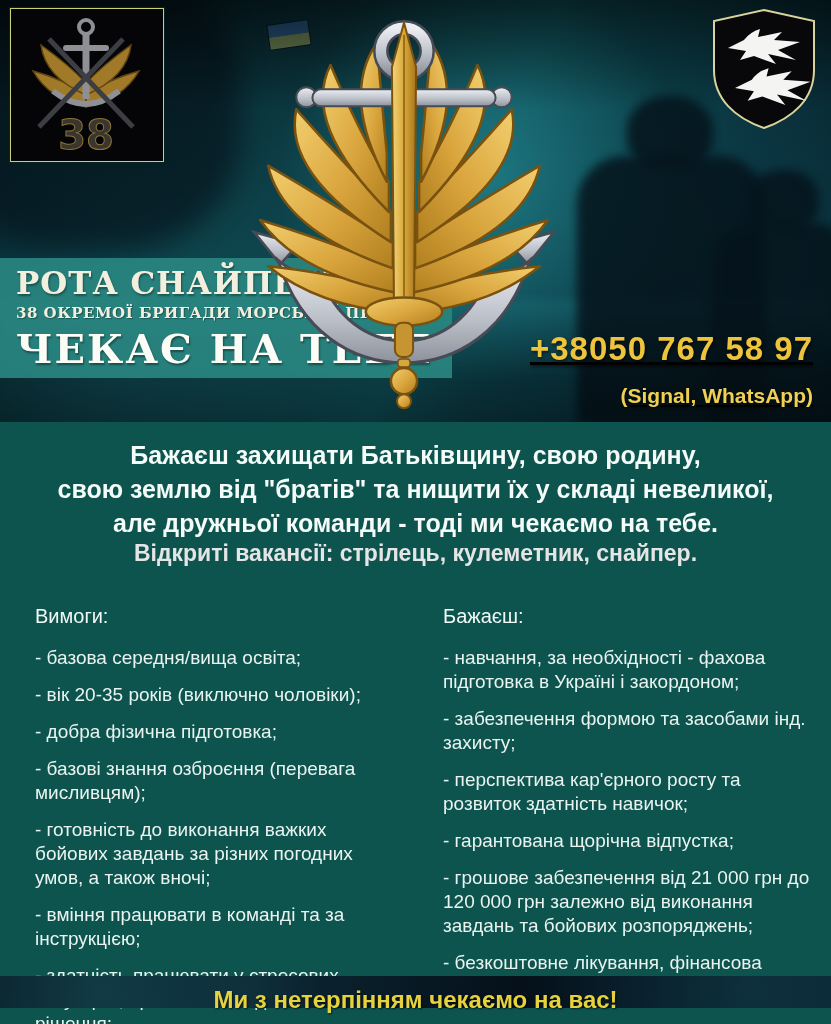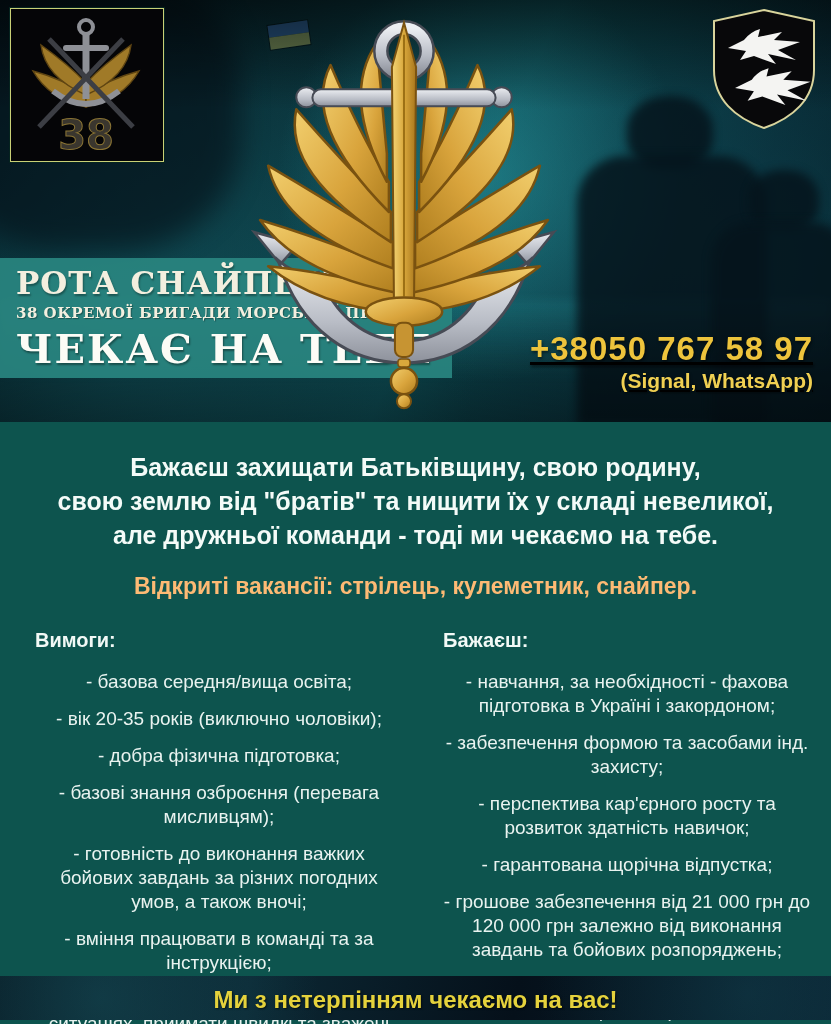--- a/index.html
+++ b/index.html
@@ -52,37 +52,37 @@
       text-shadow:1px 2px 2px rgba(0,0,0,.35);}
   .tb-line2{font-size:15px;font-weight:bold;letter-spacing:.5px;margin-top:4px;
       text-shadow:1px 1px 1px rgba(0,0,0,.35);}
   .tb-line3{font-size:40px;font-weight:bold;letter-spacing:2px;margin-top:3px;color:#fcfcf6;
       text-shadow:1px 2px 2px rgba(0,0,0,.4);}
 
   
   .contact{position:absolute;right:18px;top:330px;text-align:right;z-index:2;text-decoration:underline;}
   .phone{font-size:33px;font-weight:bold;color:#eec43c;letter-spacing:1px;
       text-shadow:1px 2px 3px rgba(0,0,0,.5);}
-  .phone-note{font-size:21px;font-weight:bold;color:#f0d052;margin-top:1px;
+  .phone-note{font-size:21px;font-weight:bold;color:#f0d052;margin-top:16px;
       text-shadow:1px 1px 2px rgba(0,0,0,.5);}
 
   
   .info{position:absolute;top:422px;left:0;width:831px;height:554px;background:#0d544e;
       color:#f2f9f6;box-sizing:border-box;}
-  .intro{padding-top:28px;text-align:center;font-size:25px;font-weight:bold;line-height:34px;
+  .intro{padding-top:16px;text-align:center;font-size:25px;font-weight:bold;line-height:34px;
       color:#f4fbf8;}
-  .vacancies{text-align:center;font-size:23px;font-weight:bold;color:#fdba74;margin-top:21px;}
+  .vacancies{text-align:center;font-size:23px;font-weight:bold;color:#e5e5e5;margin-top:0;}
   .columns{display:flex;margin-top:25px;padding:0 20px 0 35px;gap:40px;}
   .col{flex:1;}
-  .col-title{font-size:20px;font-weight:bold;margin:4px 0 18px 0;color:#f2f9f6;}
+  .col-title{font-size:20px;font-weight:normal;margin:13px 0 18px 0;color:#f2f9f6;}
   .col ul{list-style:none;margin:0;padding:0;font-size:19px;line-height:24px;color:#e9f3f0;}
-  .col li{margin-bottom:13px;text-align:center;}
-
-  
-  .footer{position:absolute;left:0;top:976px;width:831px;height:44px;
+  .col li{margin-bottom:13px;}
+
+  
+  .footer{position:absolute;left:0;top:976px;width:831px;height:32px;
       background:
         radial-gradient(circle at 12% 50%, rgba(30,110,120,.35) 0%, rgba(30,110,120,0) 30%),
         radial-gradient(circle at 90% 40%, rgba(25,90,105,.3) 0%, rgba(25,90,105,0) 28%),
         linear-gradient(100deg,#081822 0%,#0c2834 30%,#05101a 62%,#0a2230 100%);
       text-align:center;}
   .footer-text{font-size:24px;font-weight:bold;color:#e5d23c;line-height:48px;
       text-shadow:1px 1px 2px rgba(0,0,0,.6);}
 </style>
 </head>
 <body>

